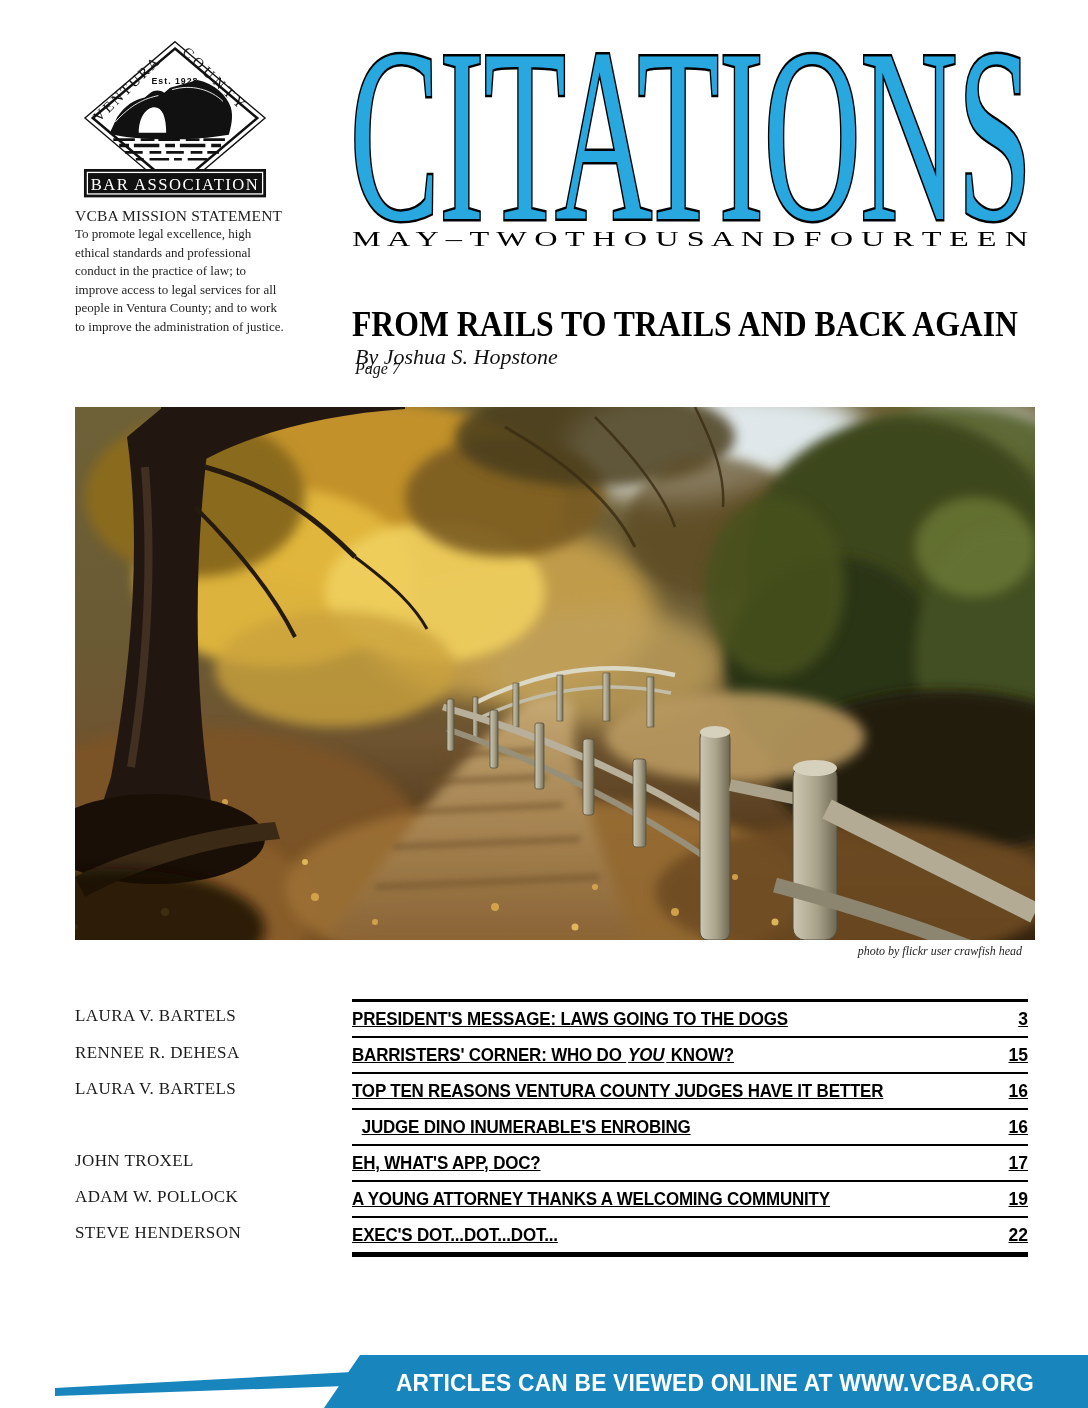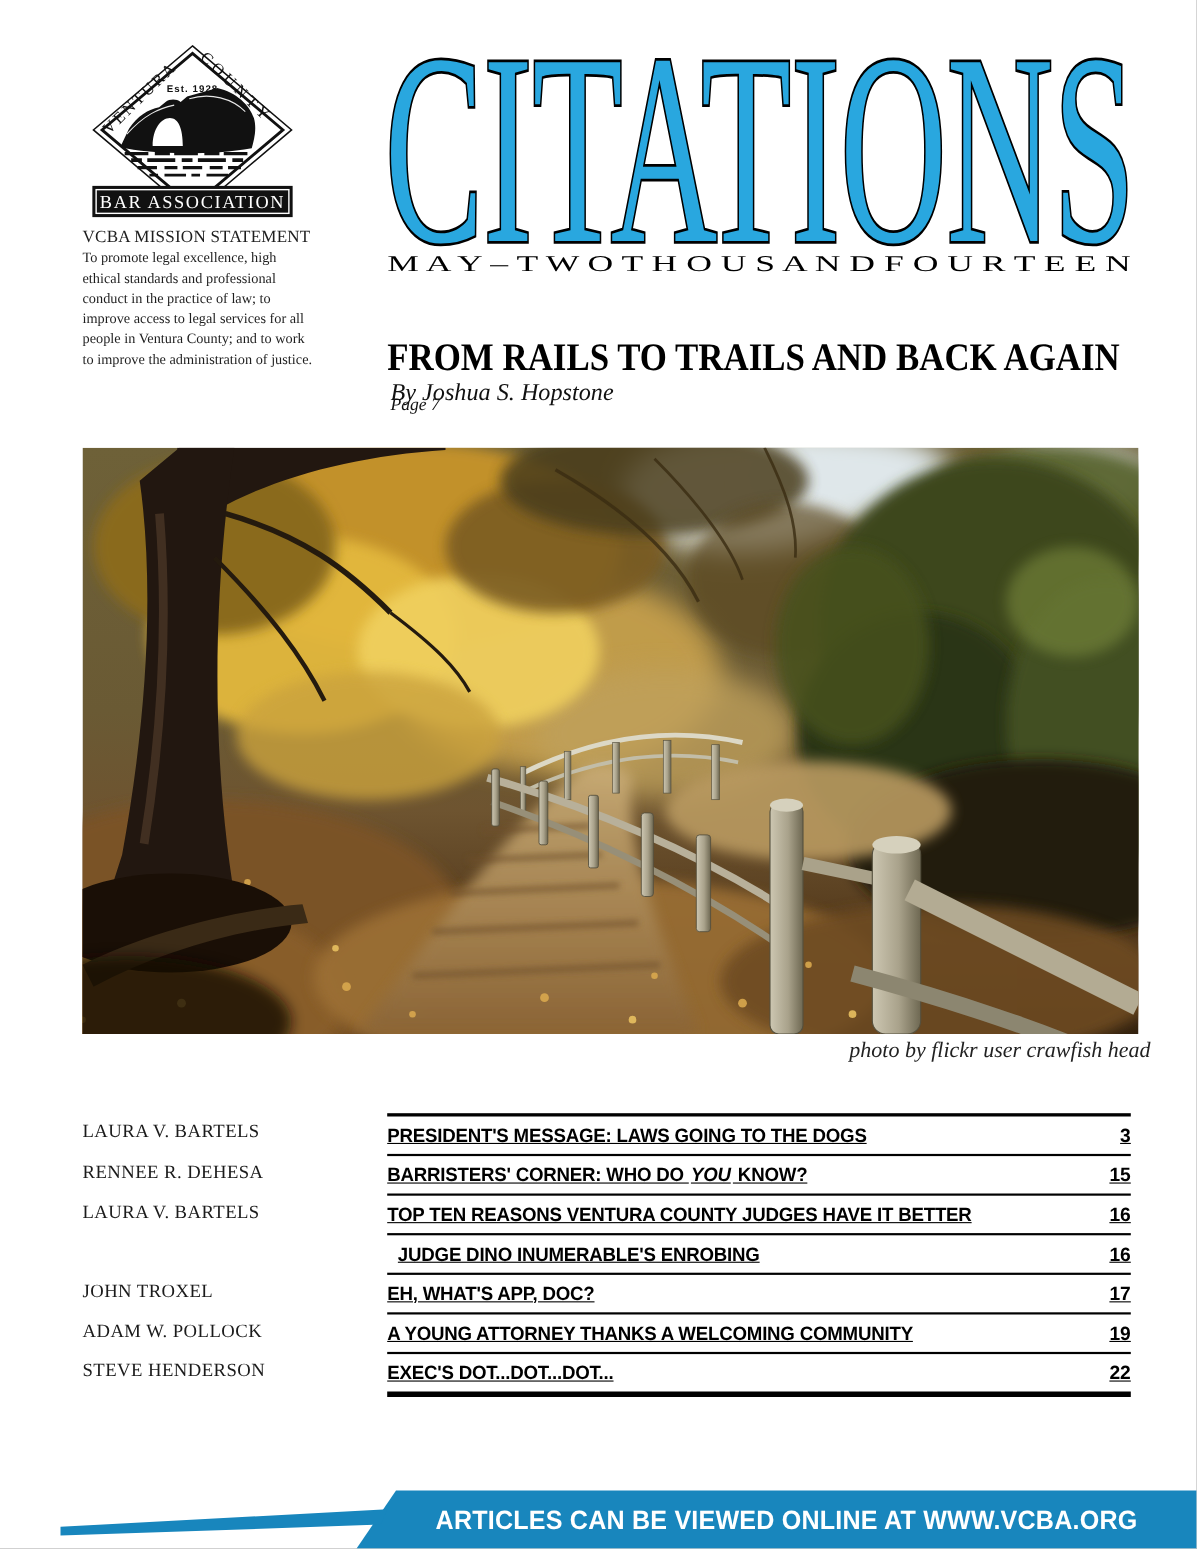--- a/index.html
+++ b/index.html
@@ -19,24 +19,24 @@
   #masthead{left:348px;top:50px;width:690px;height:180px;}
   #issueline{left:352px;top:224px;width:680px;height:30px;}
 
   
   #feature-title{left:352px;top:303px;width:672px;height:42px;}
   #feature-by{left:355px;top:344px;font-style:italic;font-size:22px;color:#111;}
   #feature-page{left:355px;top:360px;font-style:italic;font-size:16px;color:#111;}
 
   
   #photo{left:75px;top:407px;width:960px;height:533px;display:block;}
-  #caption{right:42px;top:944px;font-style:italic;font-size:20px;color:#222;}
-
-  
-  #toc{left:75px;top:999px;width:953px;margin-top:13px;}
+  #caption{right:66px;top:944px;font-style:italic;font-size:12px;color:#222;}
+
+  
+  #toc{left:75px;top:999px;width:953px;}
   .toc-row{display:flex;align-items:stretch;}
   .toc-author{width:277px;flex:none;font-family:"Liberation Serif",serif;font-size:17px;
               letter-spacing:.4px;color:#1b1b1b;line-height:34px;white-space:nowrap;}
   .toc-main{flex:1;display:flex;justify-content:space-between;align-items:center;
             border-top:2.5px solid #000;height:34px;text-decoration:underline;}
   .toc-row:first-child .toc-main{border-top:3.5px solid #000;}
   .toc-endline{margin-left:277px;border-top:5px solid #000;height:0;}
   .toc-title{font-family:"Liberation Sans",sans-serif;font-weight:700;font-size:17.5px;
              letter-spacing:-.2px;white-space:nowrap;transform:scaleX(.97);transform-origin:left center;color:#000;}
   .toc-title .it{font-style:italic;padding:0 2px;}

